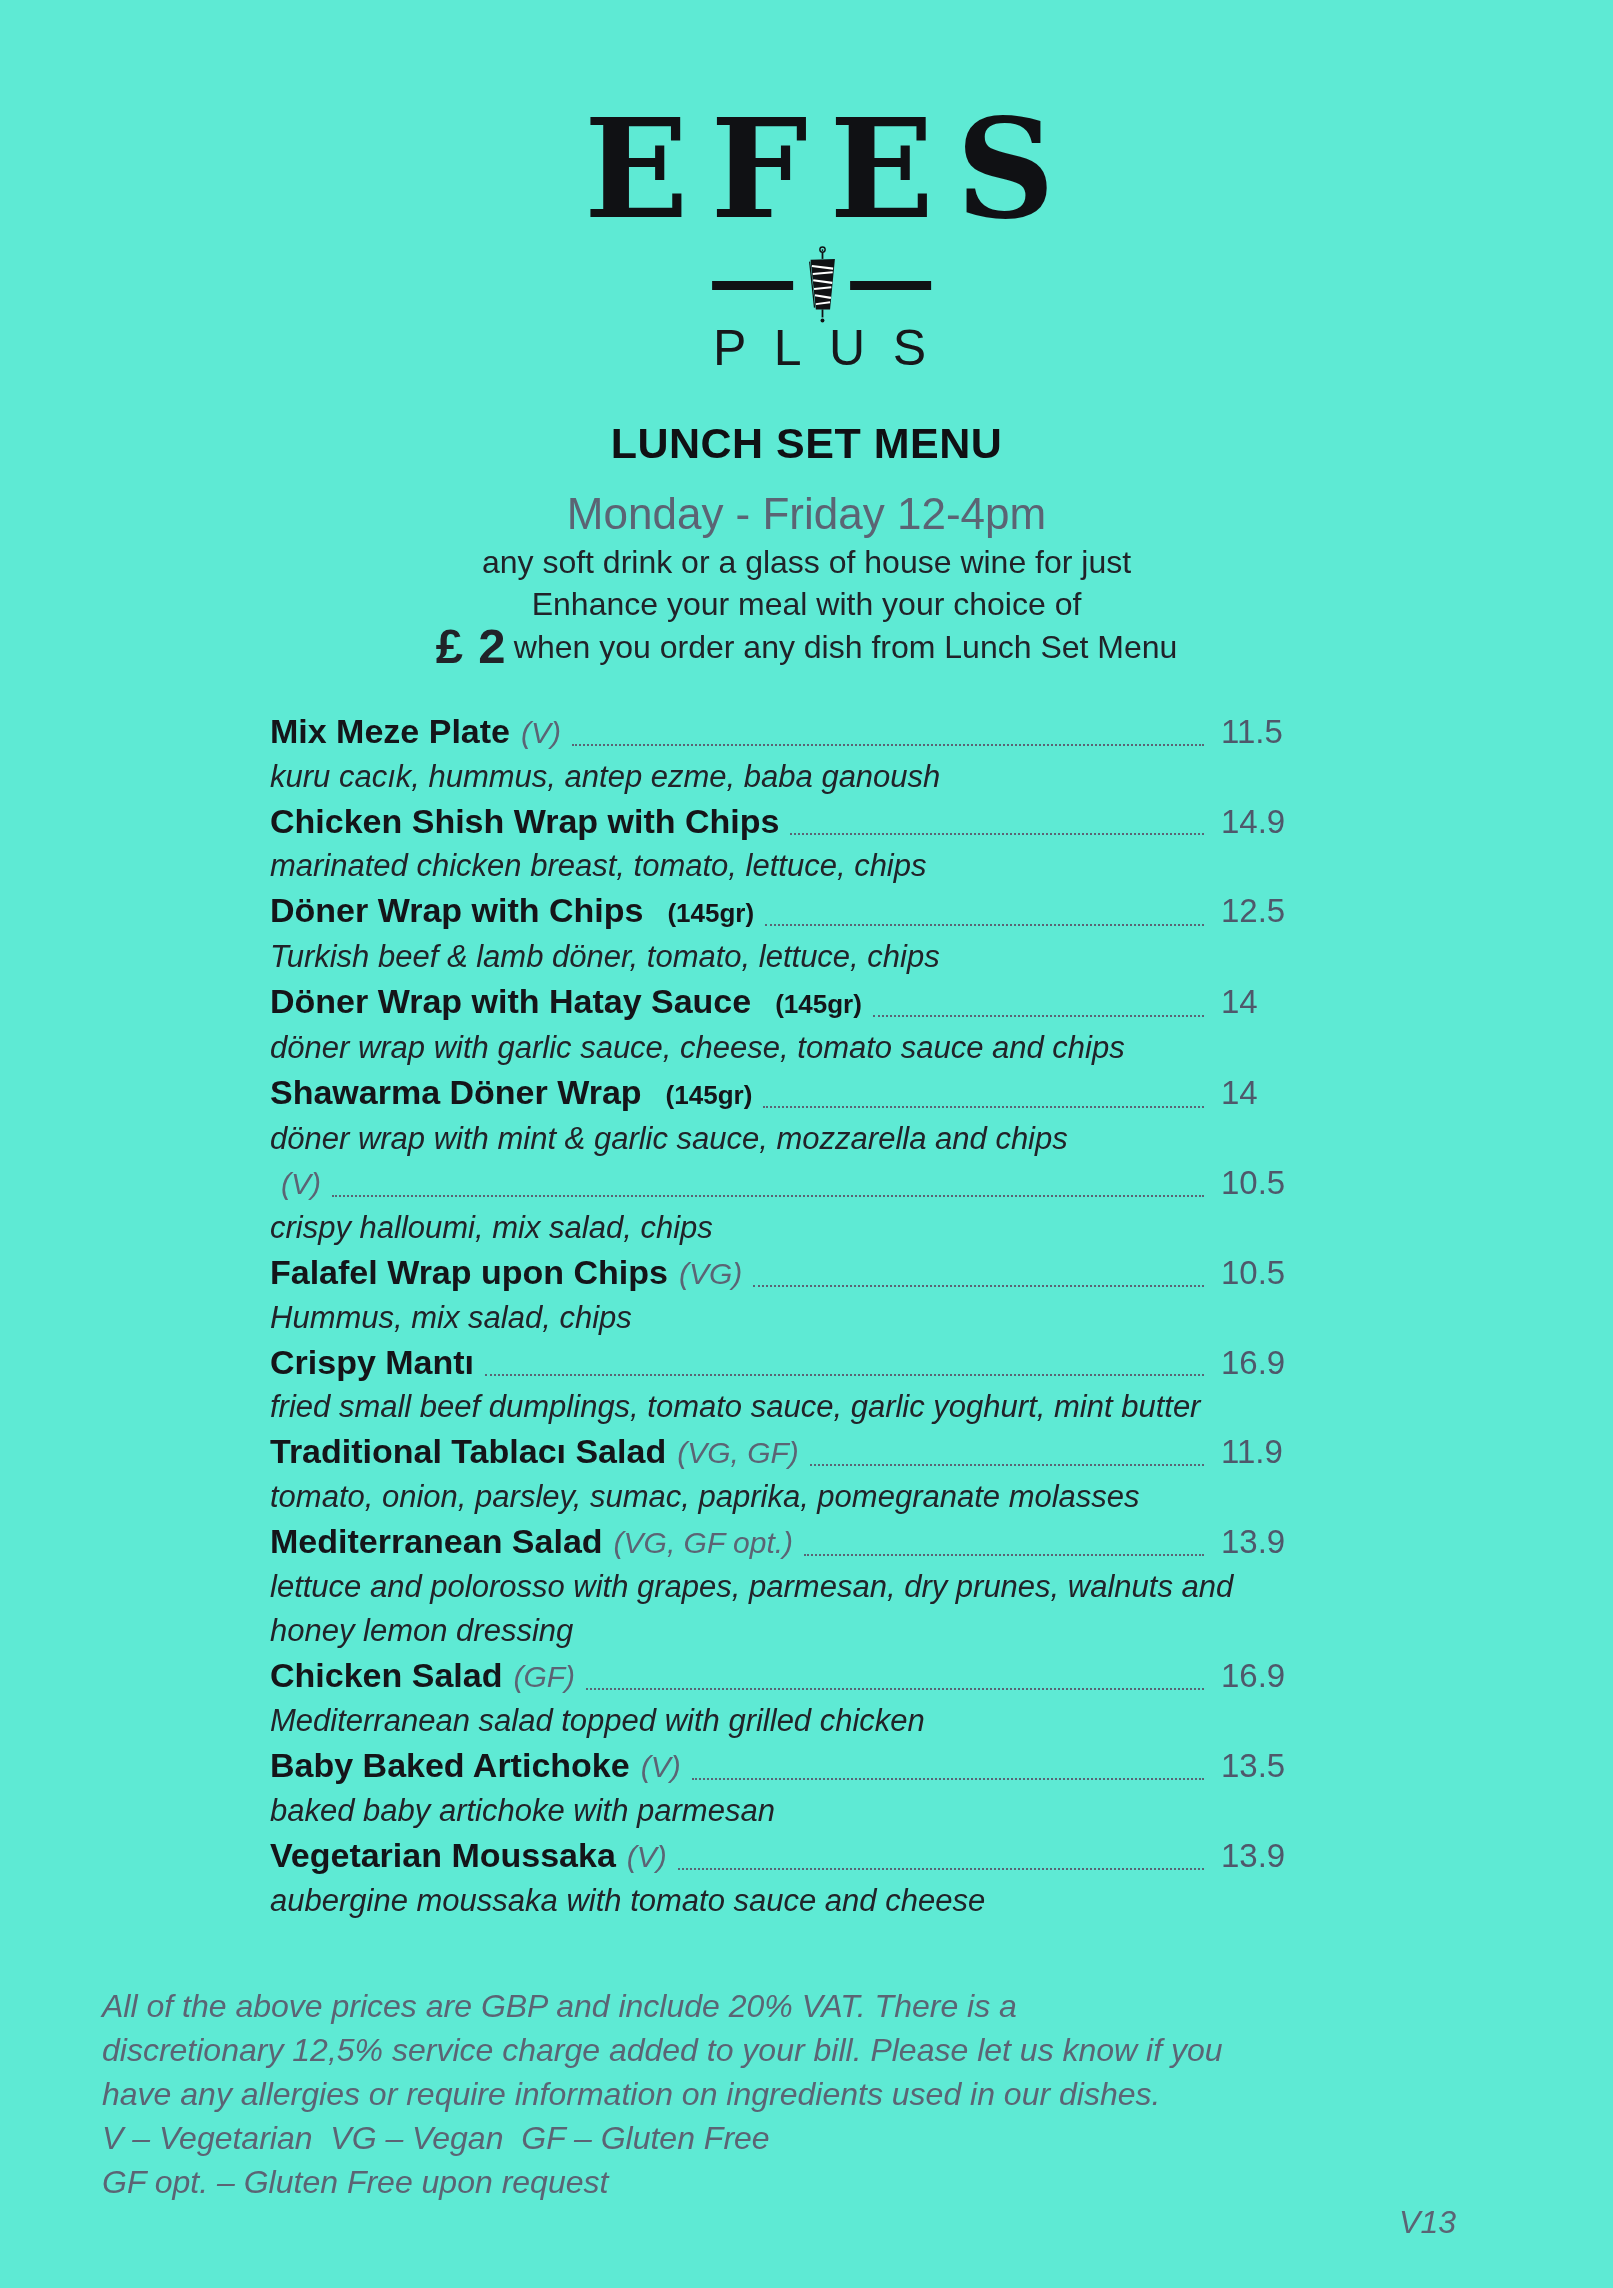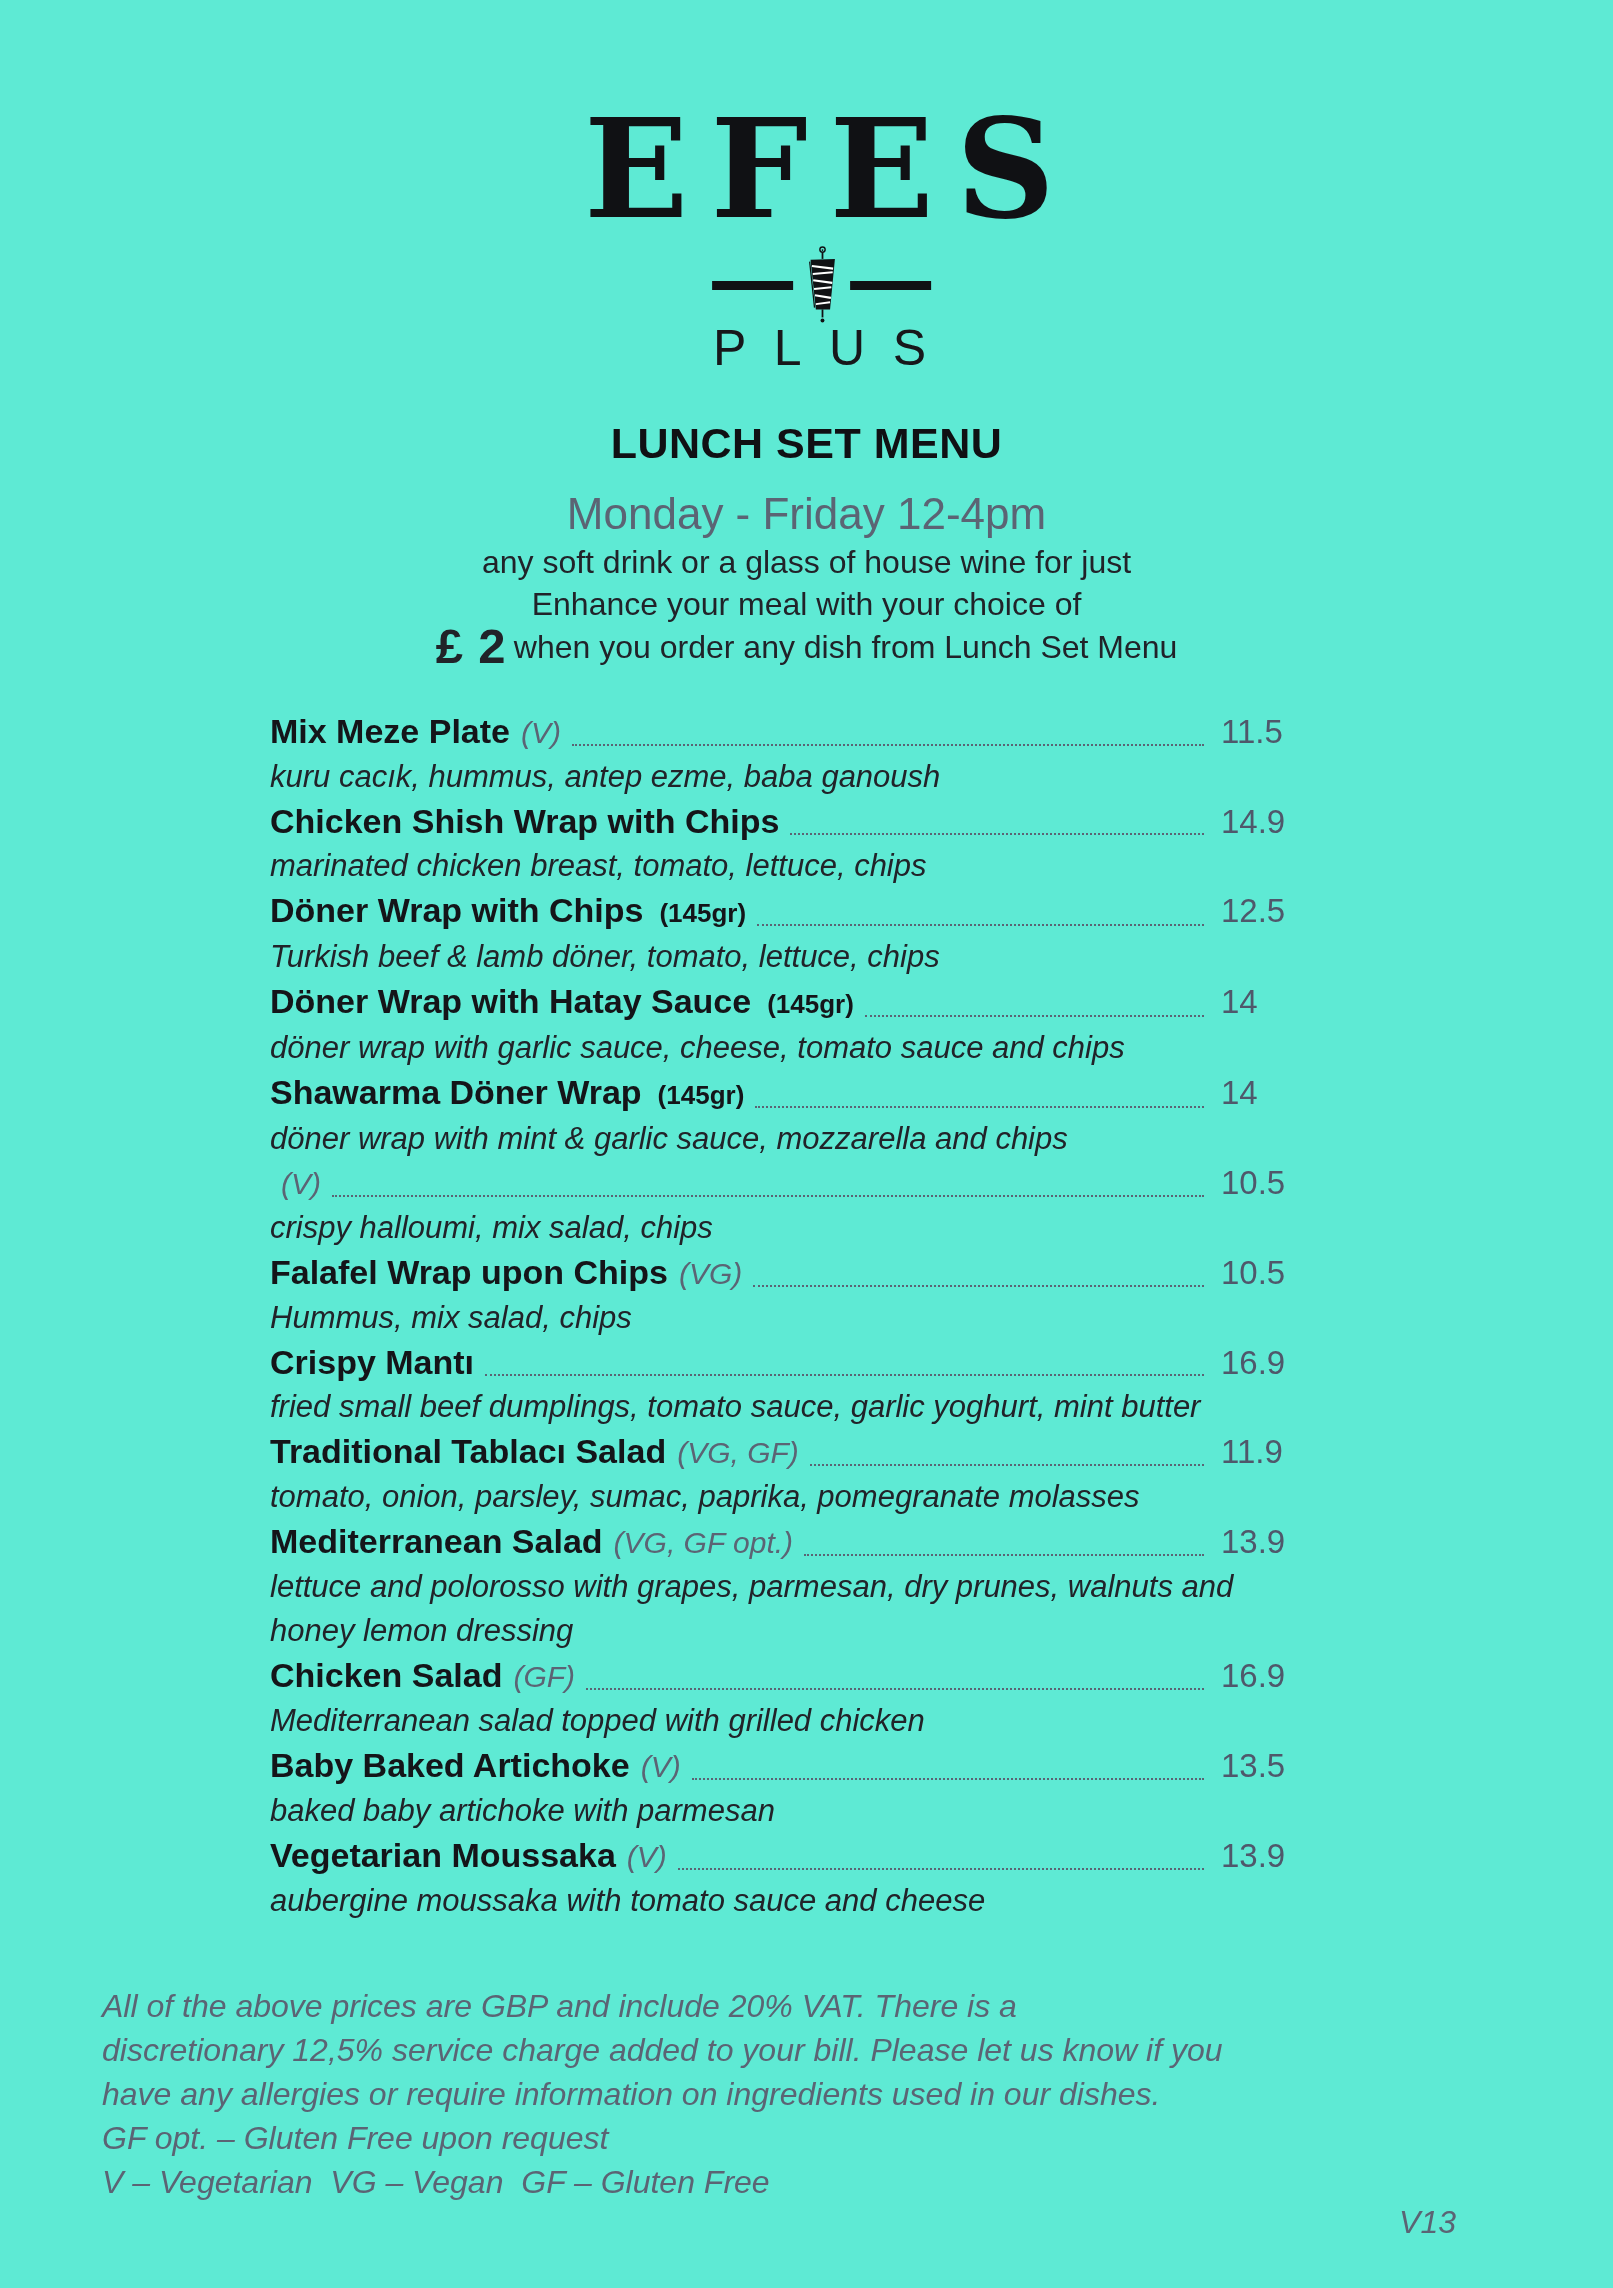--- a/index.html
+++ b/index.html
@@ -76,21 +76,21 @@
     position:absolute; top:709px; left:270px; right:307px;
     list-style:none; margin:0; padding:0;
   }
   .row {
     display:flex; align-items:baseline;
     line-height:44px; white-space:nowrap;
   }
   .name  { font-size:34px; font-weight:700; color:#141519; }
   .tag   { font-size:30px; font-style:italic; color:#5b6474; margin-left:11px; }
   .tag:empty, .weight:empty { margin-left:0; }
-  .weight{ font-size:26px; font-weight:700; color:#141519; margin-left:16px; }
+  .weight{ font-size:26px; font-weight:700; color:#141519; margin-left:24px; }
   .dots  {
     flex:1; min-width:37px;
     border-bottom:2.8px dotted #5b6474;
     align-self:flex-end;
     margin:0 16.6px 9.2px 11px;
   }
   .price { font-size:33px; color:#4f586b; width:85px; flex:none; }
   .desc  {
     font-size:31px; font-style:italic; color:#212329;
     line-height:44px;
@@ -290,20 +290,20 @@
       </div>
       <div class="desc">aubergine moussaka with tomato sauce and cheese</div>
     </li>
 
   </ul>
 
   <div class="footer">
     <div>All of the above prices are GBP and include 20% VAT. There is a</div>
     <div>discretionary 12,5% service charge added to your bill. Please let us know if you</div>
     <div>have any allergies or require information on ingredients used in our dishes.</div>
+    <div class="legend">V – Vegetarian  VG – Vegan  GF – Gluten Free</div>
     <div class="legend">GF opt. – Gluten Free upon request</div>
-    <div class="legend">V – Vegetarian  VG – Vegan  GF – Gluten Free</div>
   </div>
 
   <div class="version">V13</div>
 
 </div>
 
 
 </body></html>

